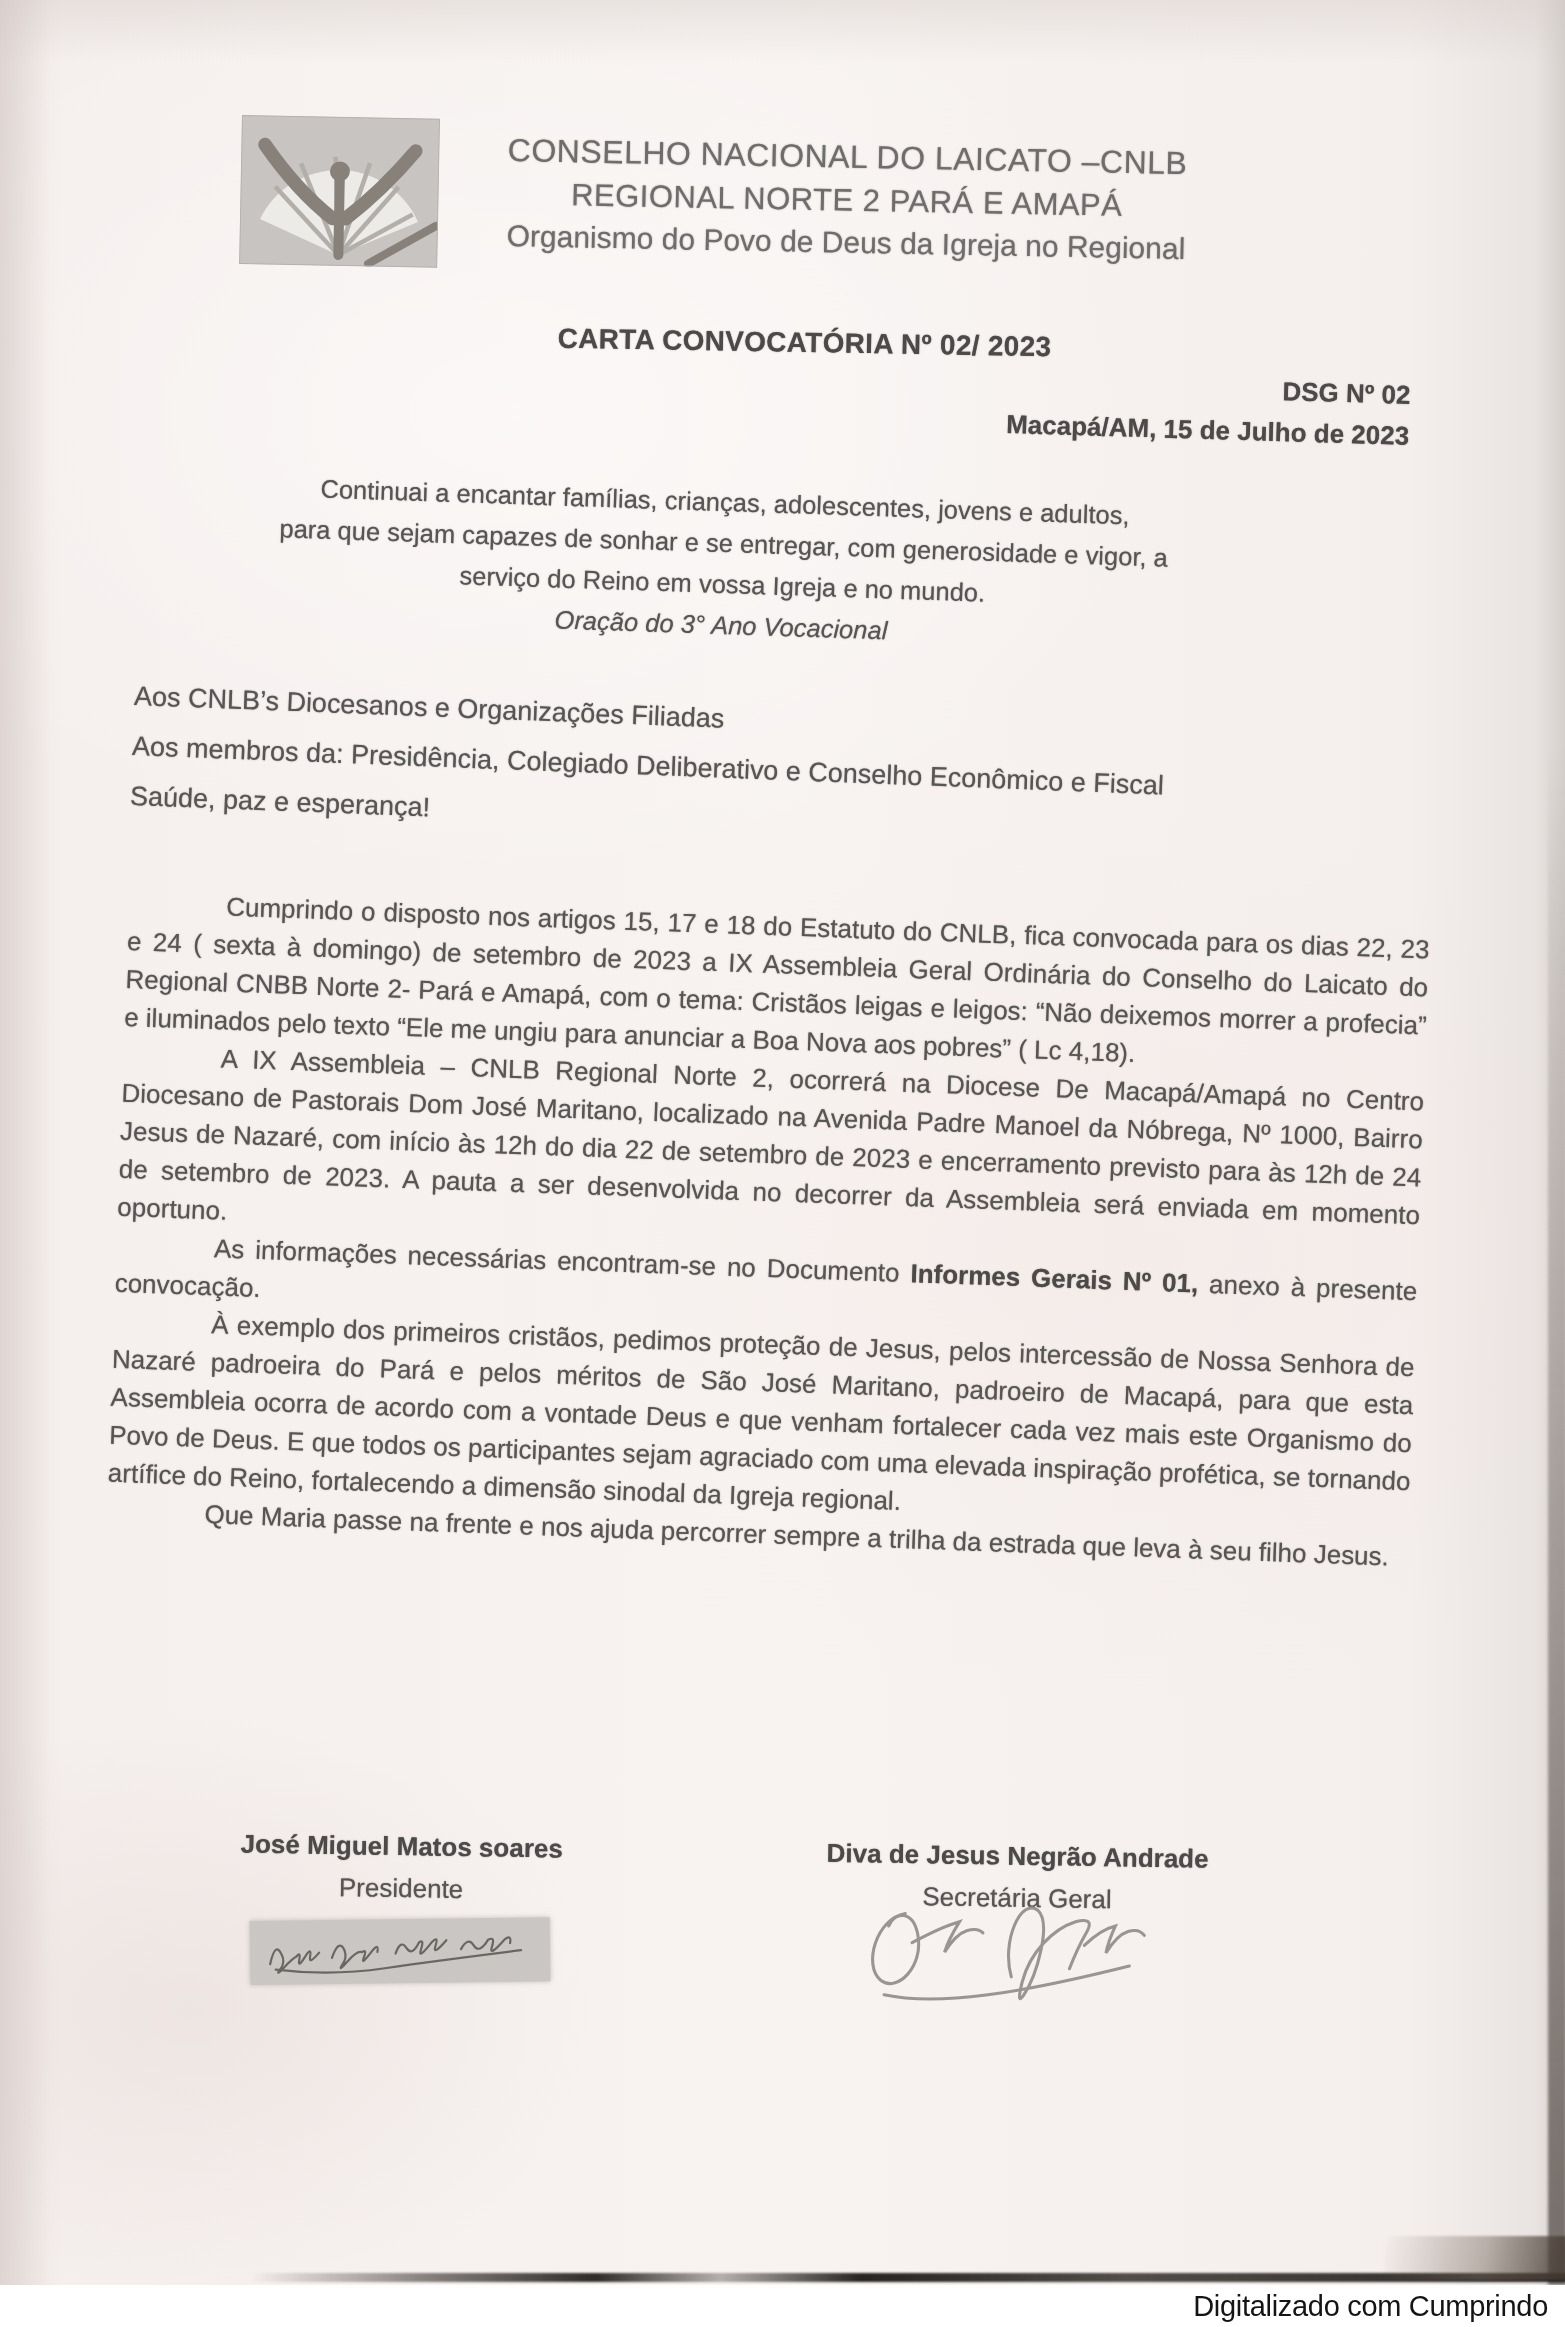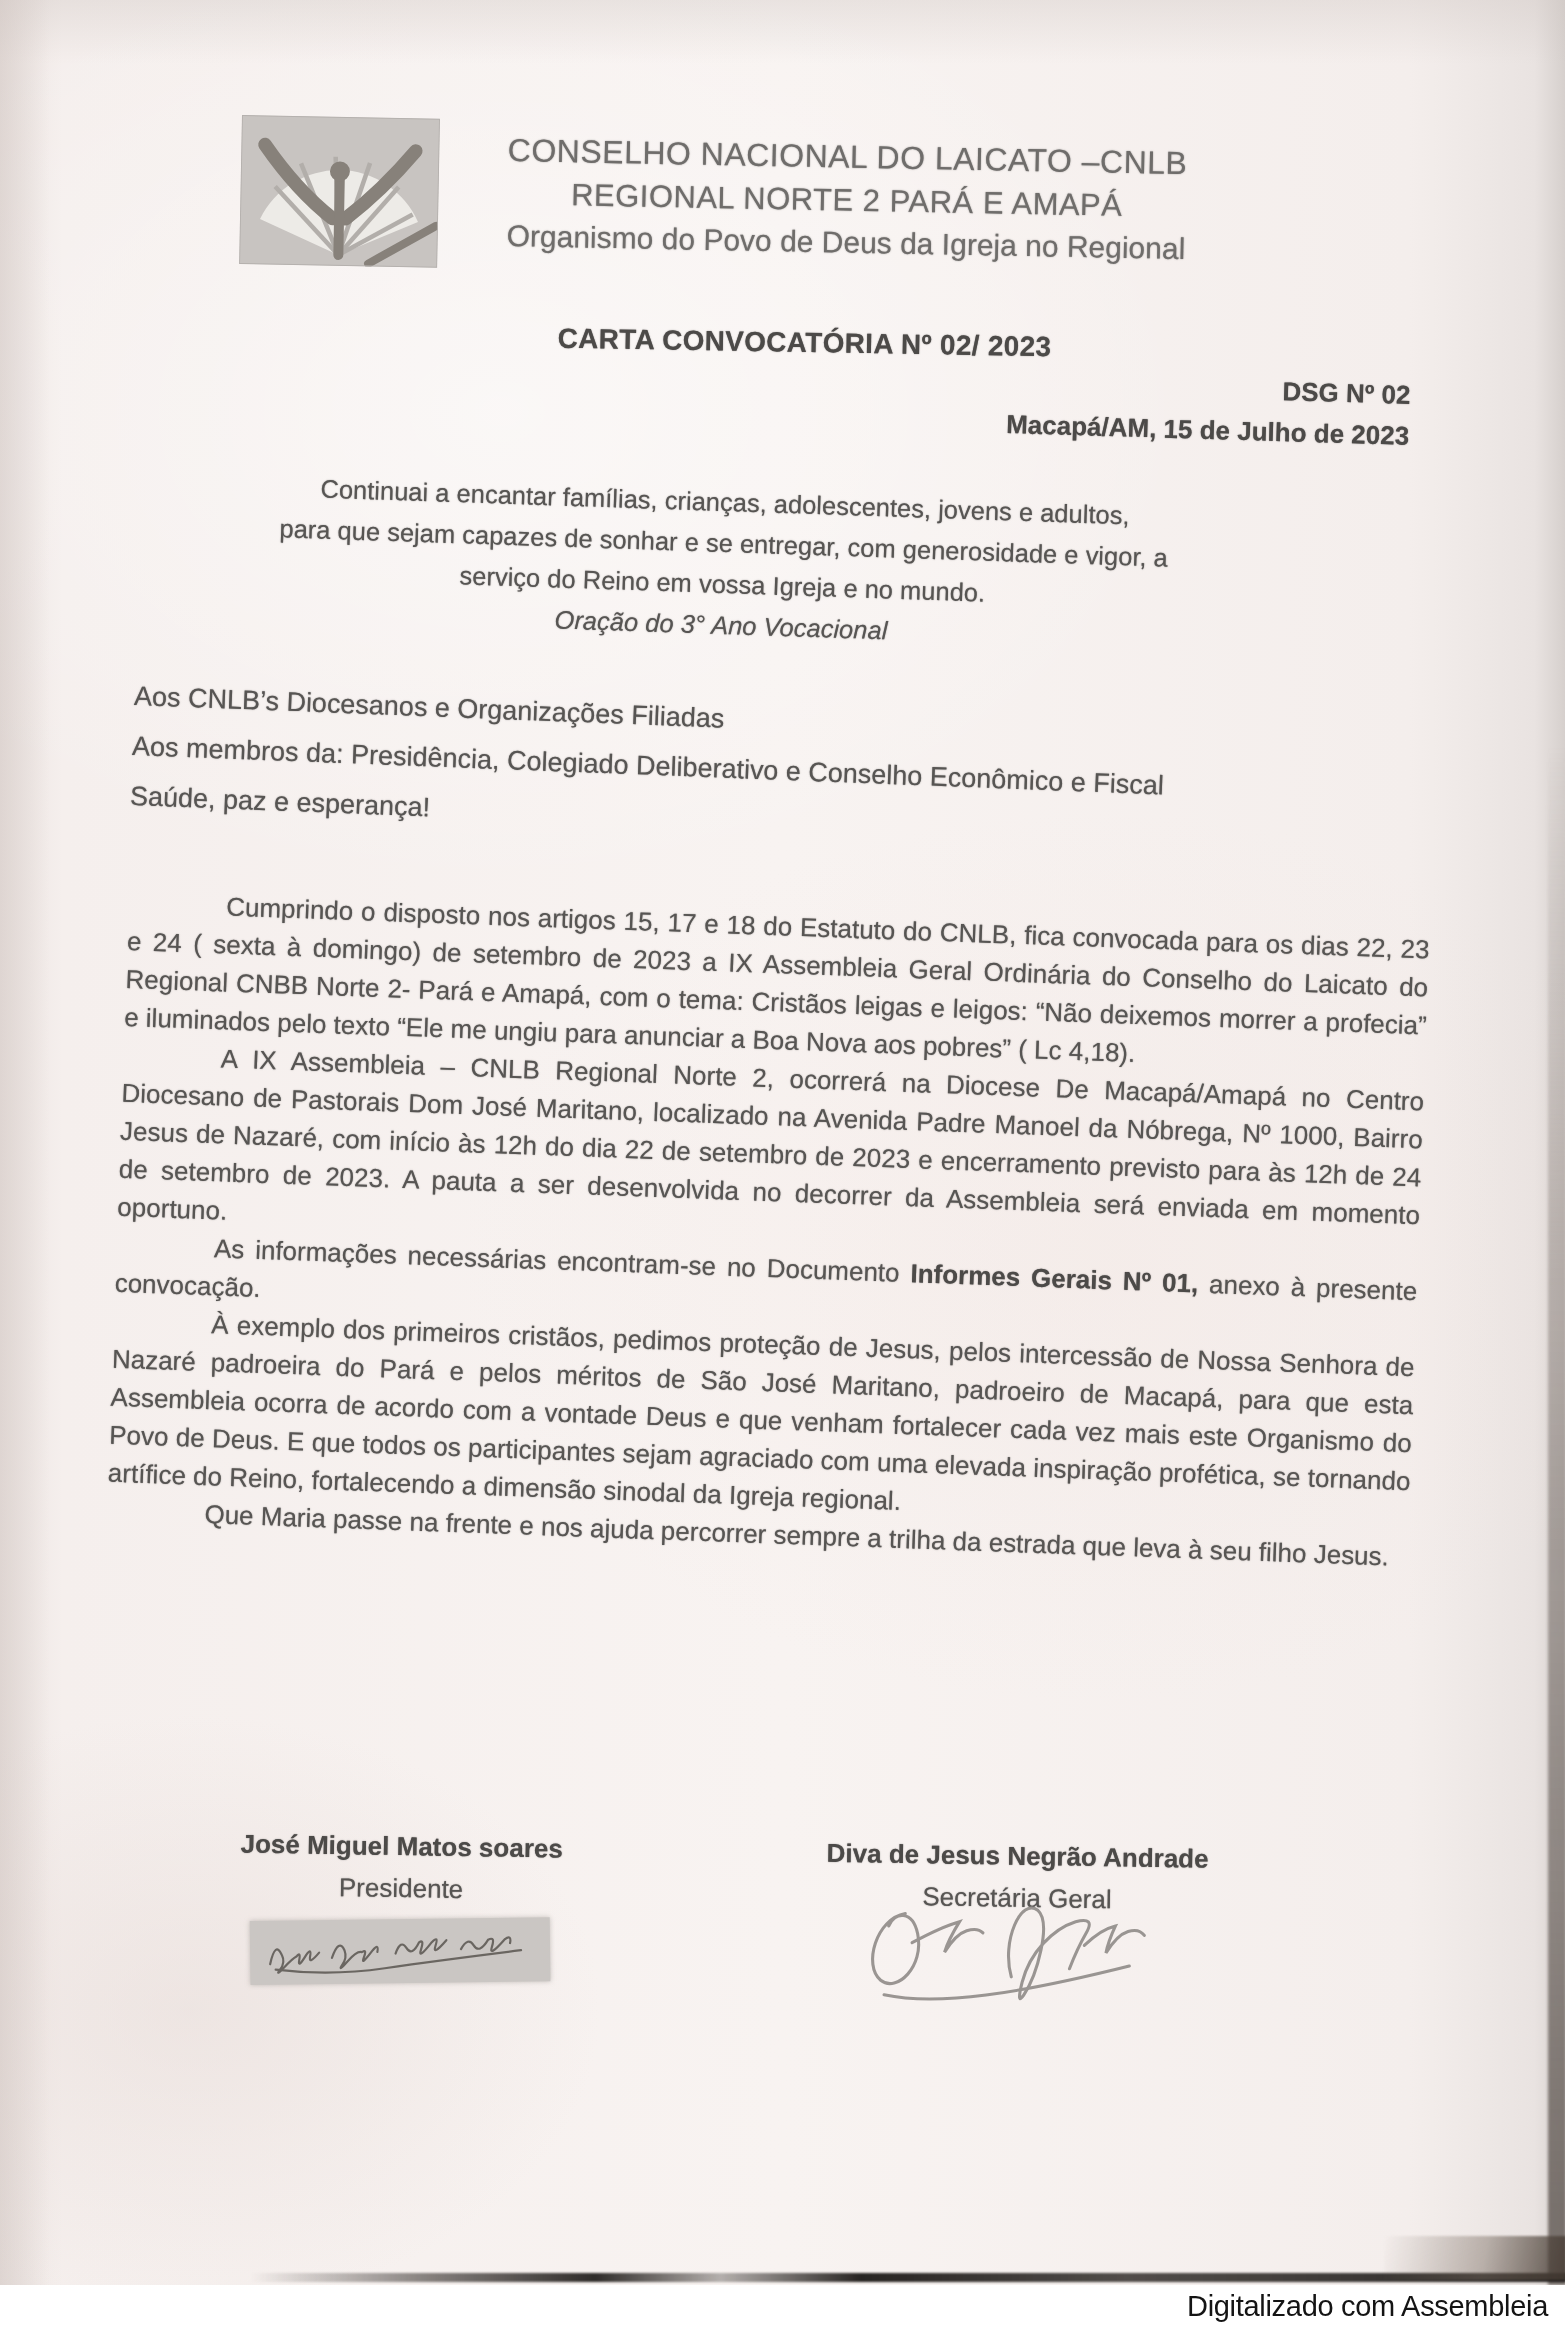--- a/index.html
+++ b/index.html
@@ -178,17 +178,17 @@
           </g>
         </svg>
       </div>
     </div>
 
     <div class="scan-edge-line"></div>
     <div class="scan-corner-shade"></div>
   </div>
 
   <div class="scan-footer">
-    <span>Digitalizado com Assembleia</span>
+    <span>Digitalizado com Cumprindo</span>
   </div>
 
 </div>
 
 
 </body></html>

